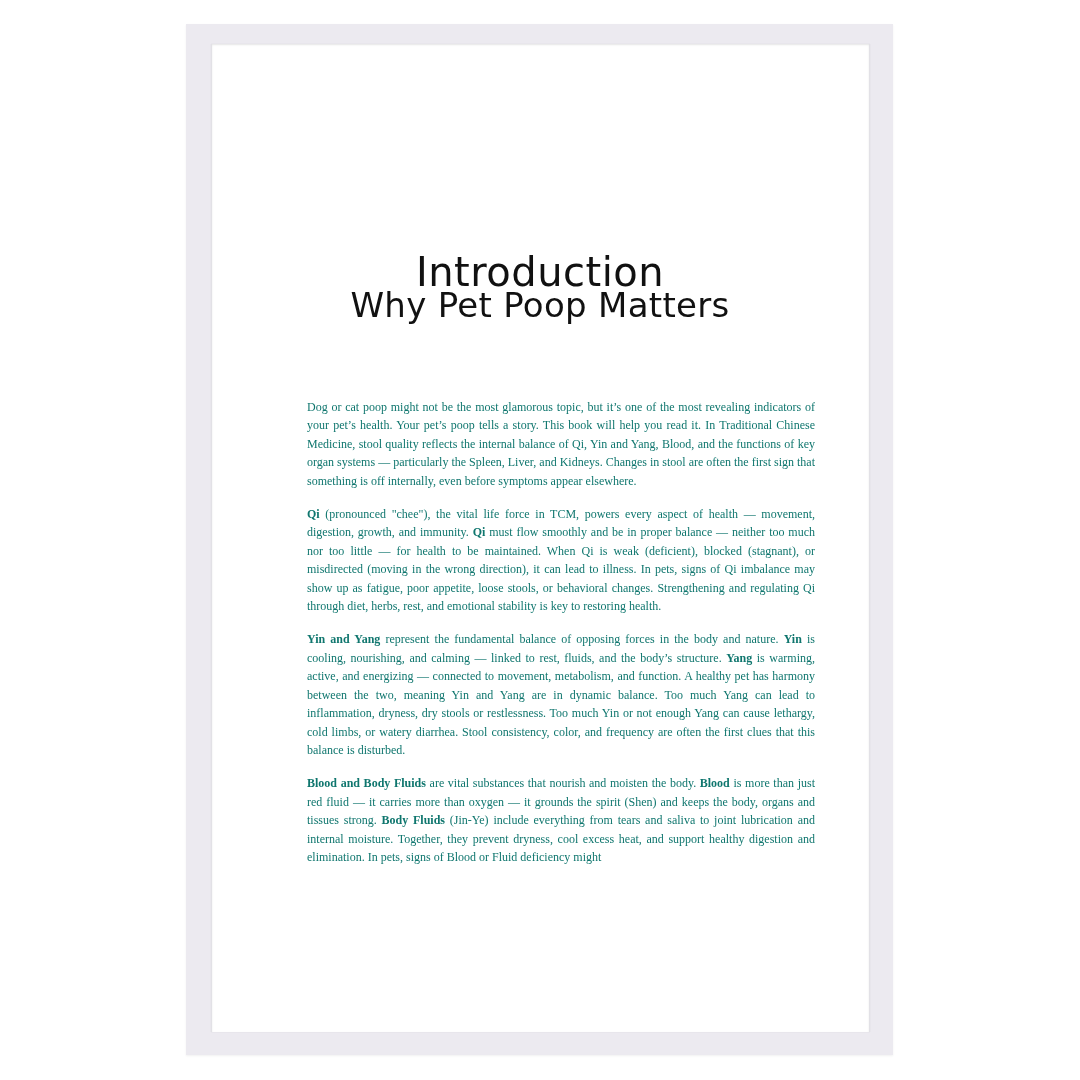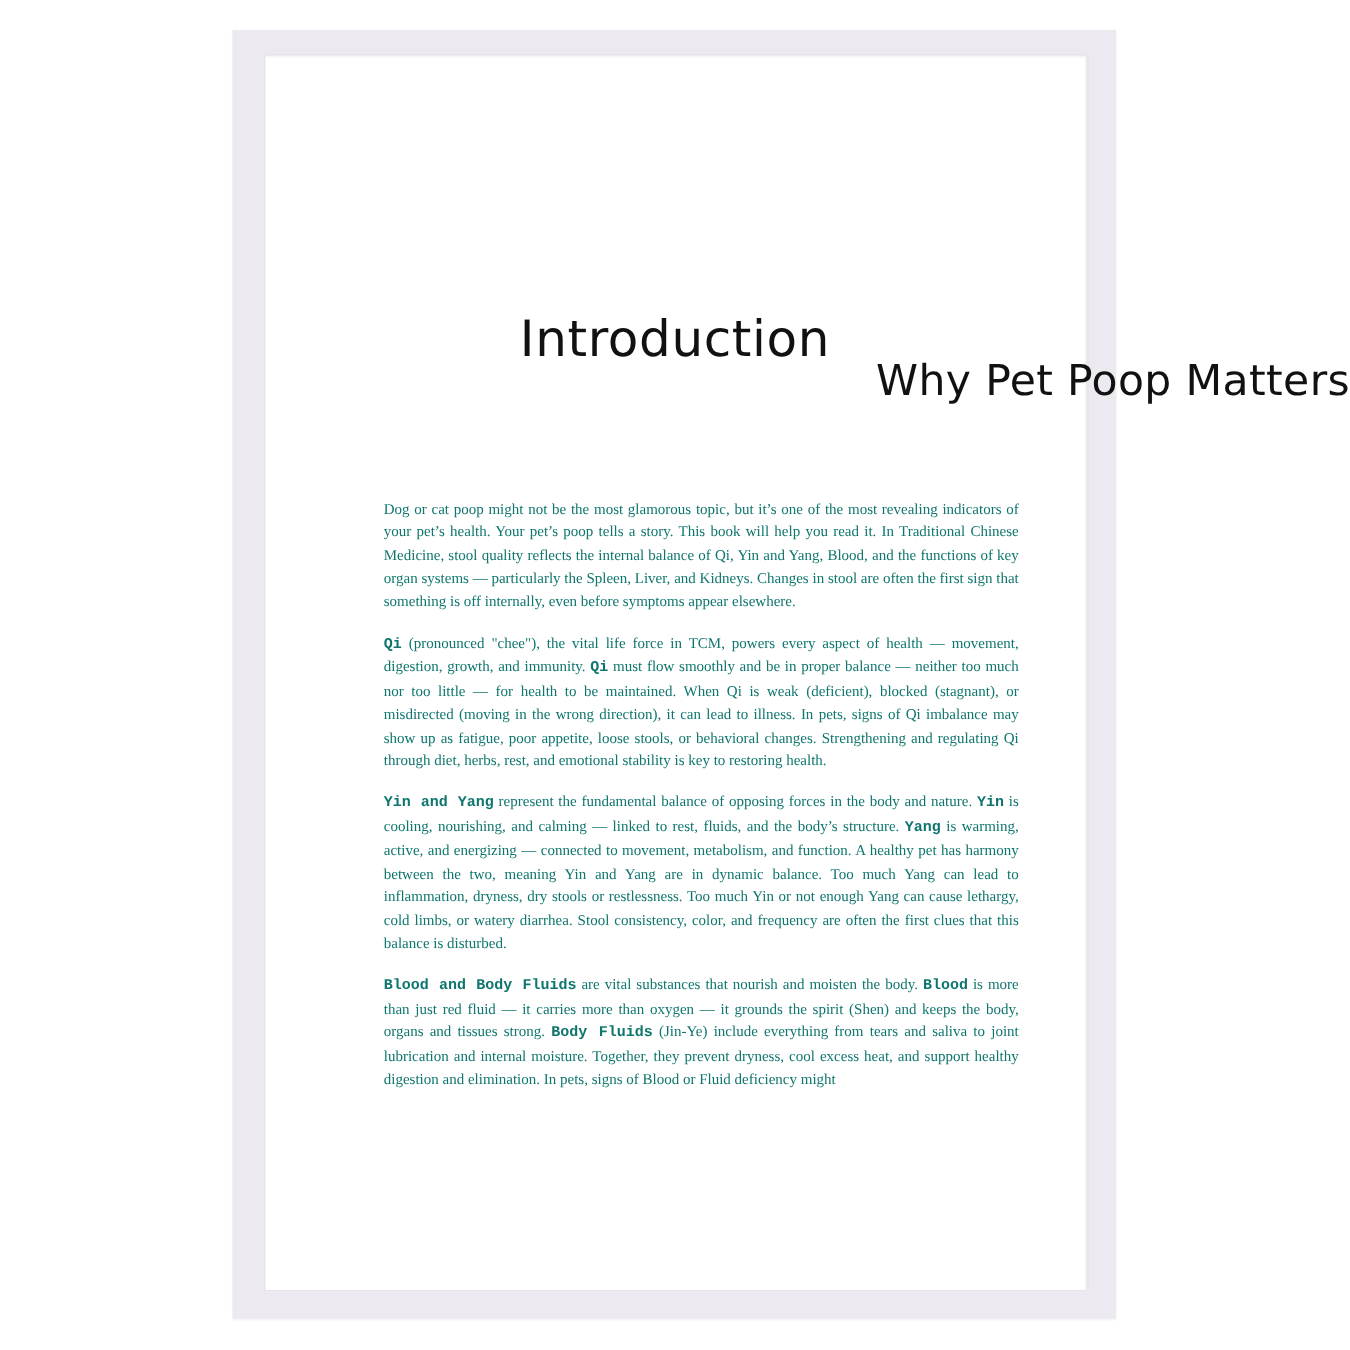--- a/index.html
+++ b/index.html
@@ -37,38 +37,37 @@
     .title-main {
       top: 217px;
       font-size: 40px;
       letter-spacing: 0.5px;
       margin-top: 32px;
     }
     .title-sub {
       top: 285px;
       font-size: 34px;
       letter-spacing: 0.3px;
-      text-align: right;
     }
     .body-text {
       position: absolute;
       left: 307px;
       top: 398px;
       width: 508px;
       font-family: "Liberation Serif", "DejaVu Serif", serif;
       font-size: 12px;
       line-height: 18.4px;
       color: #0f766e;
       text-align: justify;
       hyphens: auto;
     }
     .body-text p {
       margin: 0 0 15px 0;
     }
-    .body-text b { font-weight: bold; font-family: Liberation Mono, monospace; }
+    .body-text b { font-weight: bold; }
   </style>
 </head>
 <body>
 
 <div class="frame"></div>
 <div class="page"></div>
 
 <h1 class="title title-main">Introduction</h1>
 <h2 class="title title-sub">Why Pet Poop Matters</h2>
 

